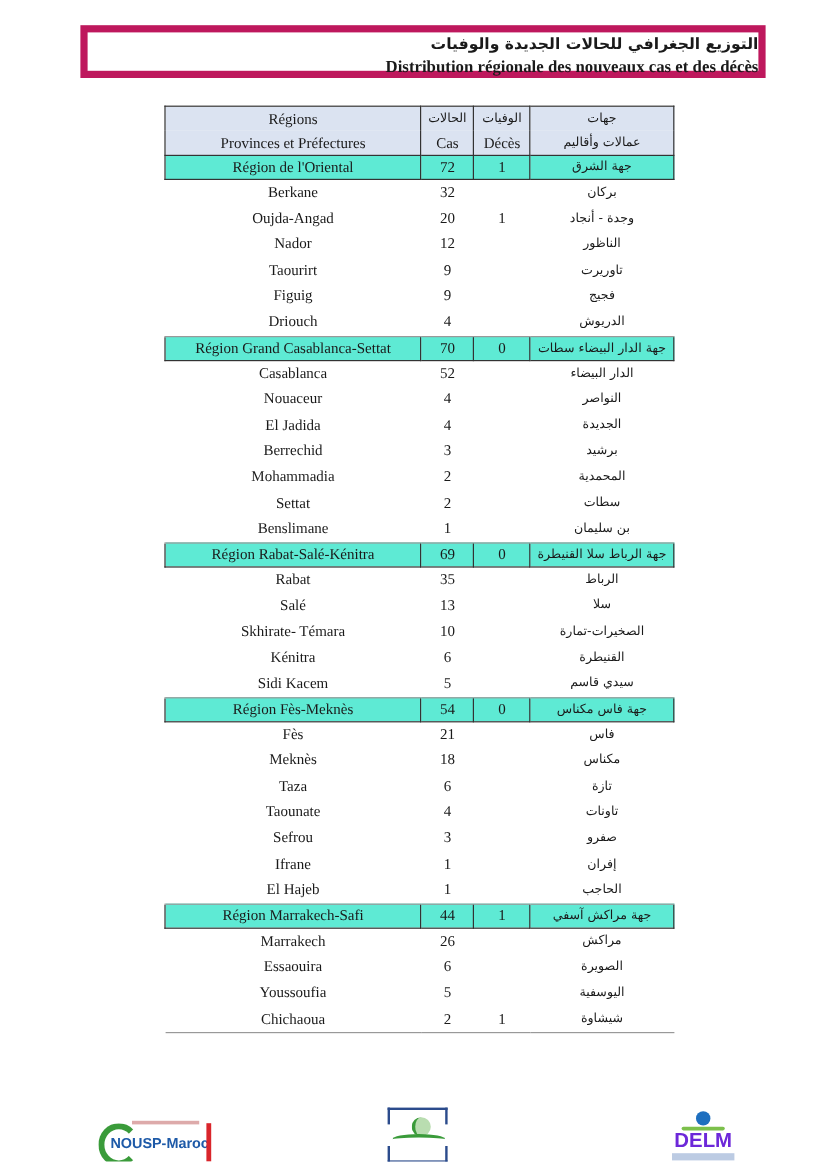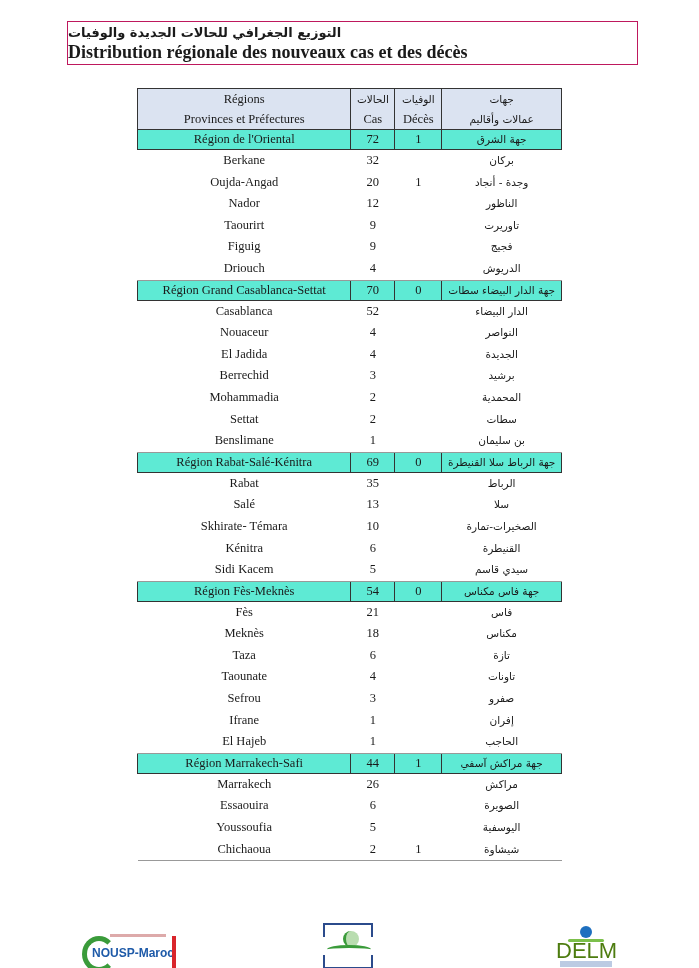--- a/index.html
+++ b/index.html
@@ -1,22 +1,22 @@
 <!DOCTYPE html>
 <html><head>
   <meta charset="utf-8">
   <style>
     html, body { margin: 0; padding: 0; background: #ffffff; }
     body { width: 699px; height: 968px; position: relative; overflow: hidden;
       font-family: "Liberation Serif", serif; color: #1a1a1a; }
     .title-box { position: absolute; left: 67px; top: 21px; width: 571px; height: 44px;
-      border: 1px solid #be185d; box-sizing: border-box; text-align: left; }
+      border: 6px solid #be185d; box-sizing: border-box; text-align: right; }
     .title-ar { font-family: "DejaVu Sans", sans-serif; font-weight: bold; font-size: 13px;
       line-height: 17px; margin-top: 2px; direction: rtl; }
-    .title-fr { font-family: "Liberation Serif", serif; font-weight: bold; font-size: 18px;
+    .title-fr { font-family: "Liberation Serif", serif; font-weight: bold; font-size: 14px;
       line-height: 22px; }
     table.data { position: absolute; left: 137px; top: 88px; width: 425px;
       border-collapse: collapse; font-size: 12.5px; }
     table.data td { padding: 0; text-align: center; height: 21.6px; line-height: 21.6px; }
     col.c1 { width: 214px; } col.c2 { width: 44px; } col.c3 { width: 47px; } col.c4 { width: 120px; }
     tr.hdr td { background: #dbe3f1; border: 1.5px solid #333; height: 20px; line-height: 20px; }
     tr.hdr.top td { border-bottom: none; }
     tr.hdr.bot td { border-top: none; }
     tr.region td { background: #5eead4; border: 1.5px solid #333; height: 19px; line-height: 19px; margin-top: 45px; }
     .ar { font-family: "DejaVu Sans", sans-serif; font-size: 10.5px; direction: rtl; }
@@ -35,22 +35,22 @@
       border: 2px solid #2b4b8c; border-bottom: none; box-sizing: border-box; }
     .logo-min .frame-b { position: absolute; left: 0; top: 32px; width: 50px; height: 14px;
       border: 2px solid #2b4b8c; border-top: none; box-sizing: border-box; }
     .logo-min .sun { position: absolute; left: 20px; top: 8px; width: 16px; height: 16px; border-radius: 50%;
       background: #b9ddb0; border-left: 3px solid #3a9b3a; box-sizing: border-box; }
     .logo-min .wave { position: absolute; left: 4px; top: 22px; width: 44px; height: 6px;
       border-top: 3px solid #3a9b3a; border-radius: 50% 50% 0 0; }
     .logo-delm { position: absolute; left: 556px; top: 8px; width: 60px; height: 50px; text-align: center; }
     .logo-delm .dot { width: 12px; height: 12px; border-radius: 50%; background: #1e6fbf; margin: 0 auto; }
     .logo-delm .swoosh { width: 36px; height: 3px; background: #7cc04b; margin: 1px auto 0; border-radius: 2px; }
-    .logo-delm .txt { font-family: "Liberation Sans", sans-serif; font-weight: normal; font-size: 22px;
-      color: #4d7c0f; line-height: 18px; }
+    .logo-delm .txt { font-family: "Liberation Sans", sans-serif; font-weight: bold; font-size: 17px;
+      color: #6d28d9; line-height: 18px; }
     .logo-delm .sub { width: 52px; height: 6px; margin: 1px auto; background: #6a8cc0; opacity: .45; }
   </style>
 </head>
 <body>
 
 <div class="title-box">
   <div class="title-ar">التوزيع الجغرافي للحالات الجديدة والوفيات</div>
   <div class="title-fr">Distribution régionale des nouveaux cas et des décès</div>
 </div>
 

